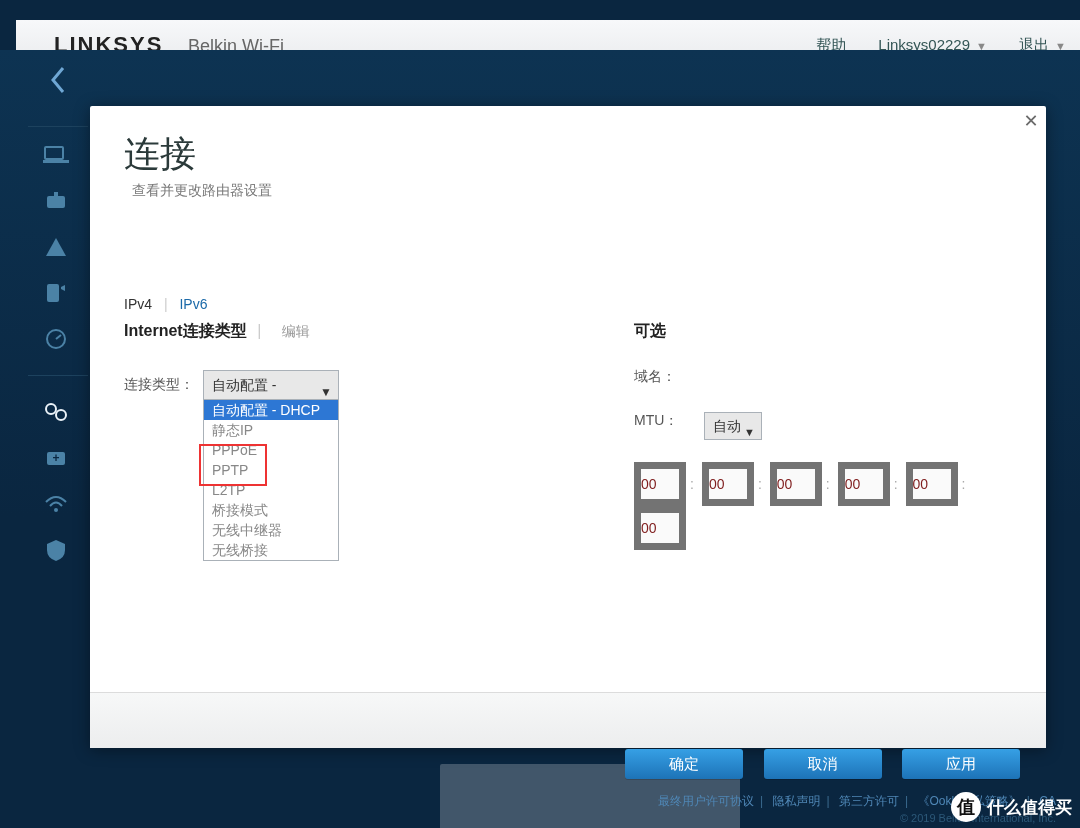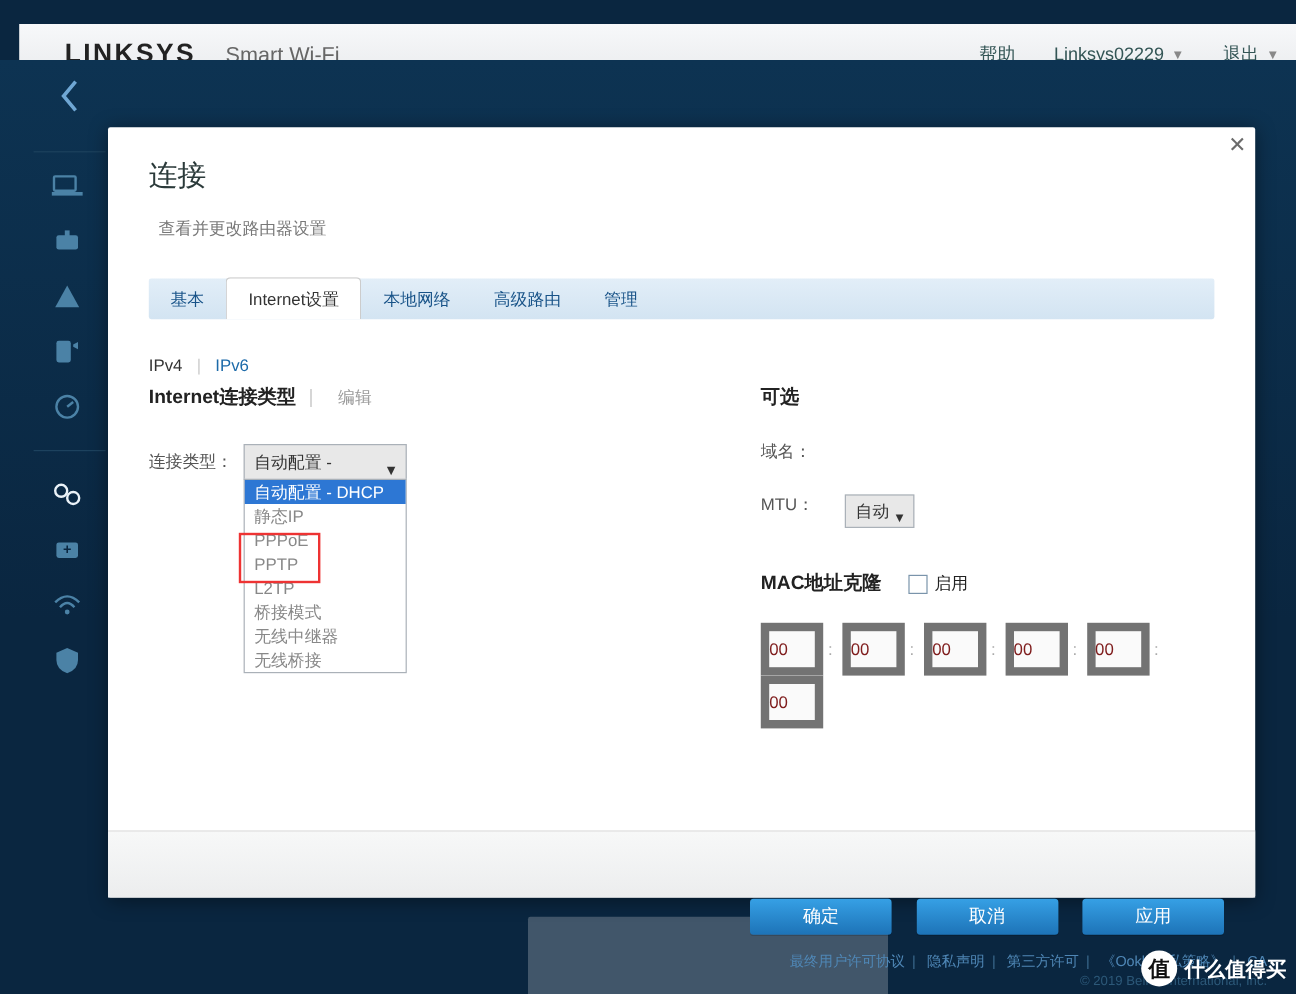--- a/index.html
+++ b/index.html
@@ -15,21 +15,21 @@
   
   .sidebar{position:absolute;left:28px;top:4px;width:70px;}
   .back-chevron{width:32px;height:32px;color:#6fa7d4;display:flex;align-items:center;justify-content:center;margin:10px 0 30px 14px;}
   .side-item{width:56px;height:44px;display:flex;align-items:center;justify-content:center;color:#4b82a6;margin:0 0 2px 0;position:relative;}
   .side-item.current{color:#eaf2f8;}
   .side-item.current:after{content:"";position:absolute;right:-22px;top:12px;width:0;height:0;border-top:10px solid transparent;border-bottom:10px solid transparent;border-right:12px solid #fff;}
   .side-div{height:1px;background:#1d425e;width:60px;margin:6px 0;}
   
   .modal{position:absolute;left:90px;top:56px;width:956px;height:642px;background:#fff;box-shadow:0 2px 16px rgba(0,0,0,0.4);border-radius:2px;}
   .modal-close{position:absolute;right:6px;top:6px;width:18px;height:18px;color:#6b6b6b;font-size:18px;line-height:18px;text-align:center;cursor:pointer;}
-  .modal-title{position:absolute;left:34px;top:24px;font-size:24px;color:#2b3a3a;font-weight:400;}
+  .modal-title{position:absolute;left:34px;top:24px;font-size:36px;color:#2b3a3a;font-weight:400;}
   .modal-sub{position:absolute;left:42px;top:76px;font-size:14px;color:#787878;}
   
   .tabs{position:absolute;left:34px;top:126px;width:888px;height:34px;background:linear-gradient(#e2eef8,#d3e4f2);border-radius:2px;}
   .tab{float:left;height:34px;line-height:34px;padding:0 18px;font-size:14px;color:#185388;cursor:pointer;}
   .tab.active{background:#fff;color:#333;border-top:1px solid #ccc;border-left:1px solid #ccc;border-right:1px solid #ccc;border-radius:4px 4px 0 0;position:relative;top:-1px;}
   
   .proto{position:absolute;left:34px;top:190px;font-size:14px;color:#333;}
   .proto a{color:#1c6aa9;text-decoration:none;}
   .proto .div{color:#ccc;margin:0 8px;}
   
@@ -71,21 +71,21 @@
   .copyright{color:#2c5878;font-size:11px;margin-top:2px;}
   
   .watermark{position:absolute;right:8px;bottom:6px;display:flex;align-items:center;color:#fff;font-size:17px;font-weight:700;}
   .wm-circle{width:30px;height:30px;border-radius:50%;background:#fff;color:#111;display:flex;align-items:center;justify-content:center;font-size:18px;font-weight:900;margin-right:6px;}
 </style>
 </head>
 <body>
 
 <div class="topbar">
   <div class="brand">LINKSYS</div>
-  <div class="brand-sub">Smart Wi-Fi</div>
+  <div class="brand-sub">Belkin Wi-Fi</div>
   <div class="top-links">
     <a class="top-link">帮助</a>
     <a class="top-link"><span>Linksys02229</span><span class="chev-down">▼</span></a>
     <a class="top-link"><span>退出</span><span class="chev-down">▼</span></a>
   </div>
 </div>
 
 <div class="workarea">
 
   <div class="sidebar">
@@ -151,27 +151,20 @@
       </div>
   </div>
 
   <div class="behind-card"></div>
 
   <div class="modal">
     <div class="modal-close">✕</div>
     <div class="modal-title">连接</div>
     <div class="modal-sub">查看并更改路由器设置</div>
 
-    <div class="tabs">
-      <div class="tab">基本</div>
-      <div class="tab active">Internet设置</div>
-      <div class="tab">本地网络</div>
-      <div class="tab">高级路由</div>
-      <div class="tab">管理</div>
-    </div>
 
     <div class="proto">
       <span>IPv4</span>
       <span class="div">|</span>
       <a>IPv6</a>
     </div>
 
     <div class="left-col">
       <div>
         <span class="section-head">Internet连接类型</span>
@@ -201,27 +194,20 @@
 
     <div class="right-col">
       <div class="section-head">可选</div>
       <div class="r-row">
         <span class="r-label">域名：</span>
       </div>
       <div class="r-row">
         <span class="r-label">MTU：</span>
         <span class="sel-small"><span>自动</span><span class="caret">▼</span></span>
       </div>
-      <div class="sec-head2">
-        <span>MAC地址克隆</span>
-        &nbsp;&nbsp;&nbsp;
-        <span style="font-weight:400;font-size:14px;">
-          <span class="chk"></span><span>启用</span>
-        </span>
-      </div>
       <div class="mac-row">
         <span class="mac-cell">00</span><span class="mac-colon">:</span>
         <span class="mac-cell">00</span><span class="mac-colon">:</span>
         <span class="mac-cell">00</span><span class="mac-colon">:</span>
         <span class="mac-cell">00</span><span class="mac-colon">:</span>
         <span class="mac-cell">00</span><span class="mac-colon">:</span>
         <span class="mac-cell">00</span>
       </div>
     </div>
 

